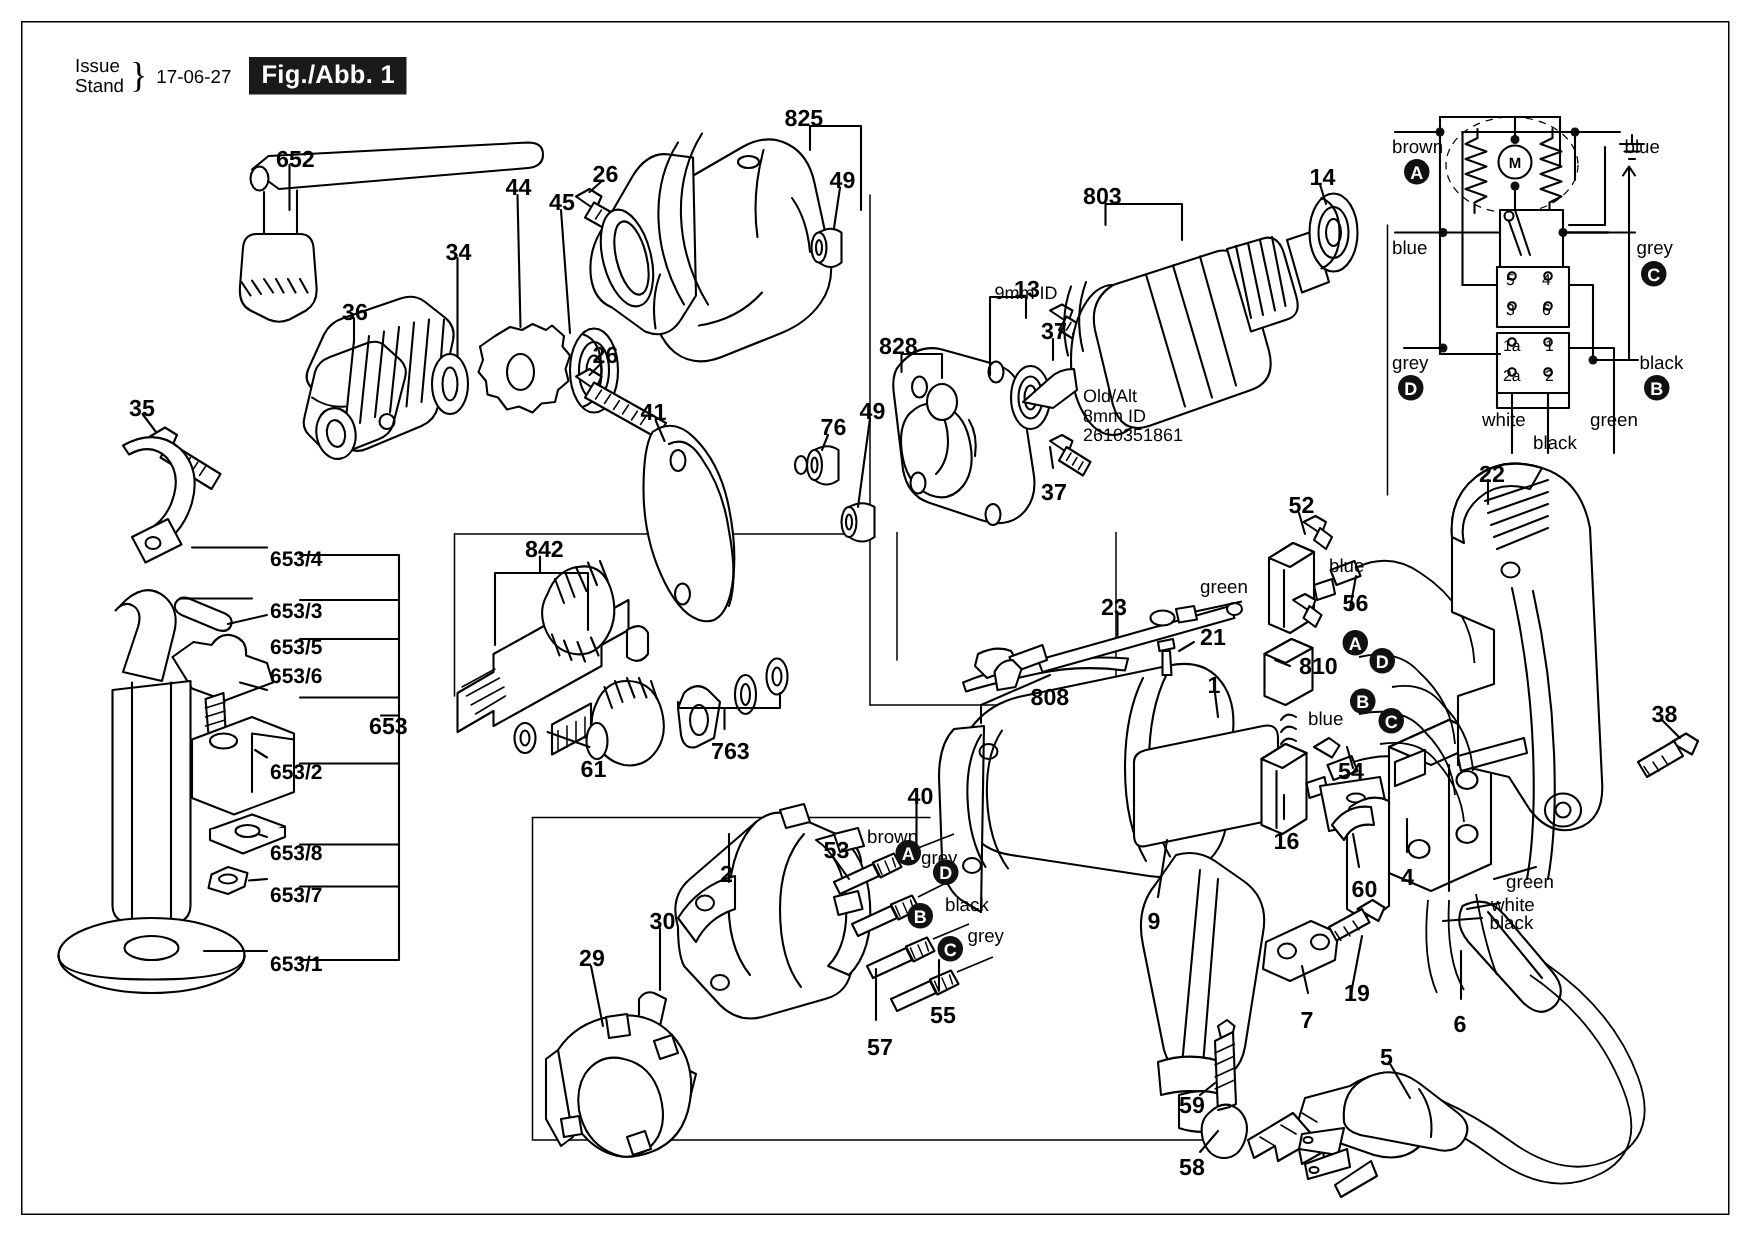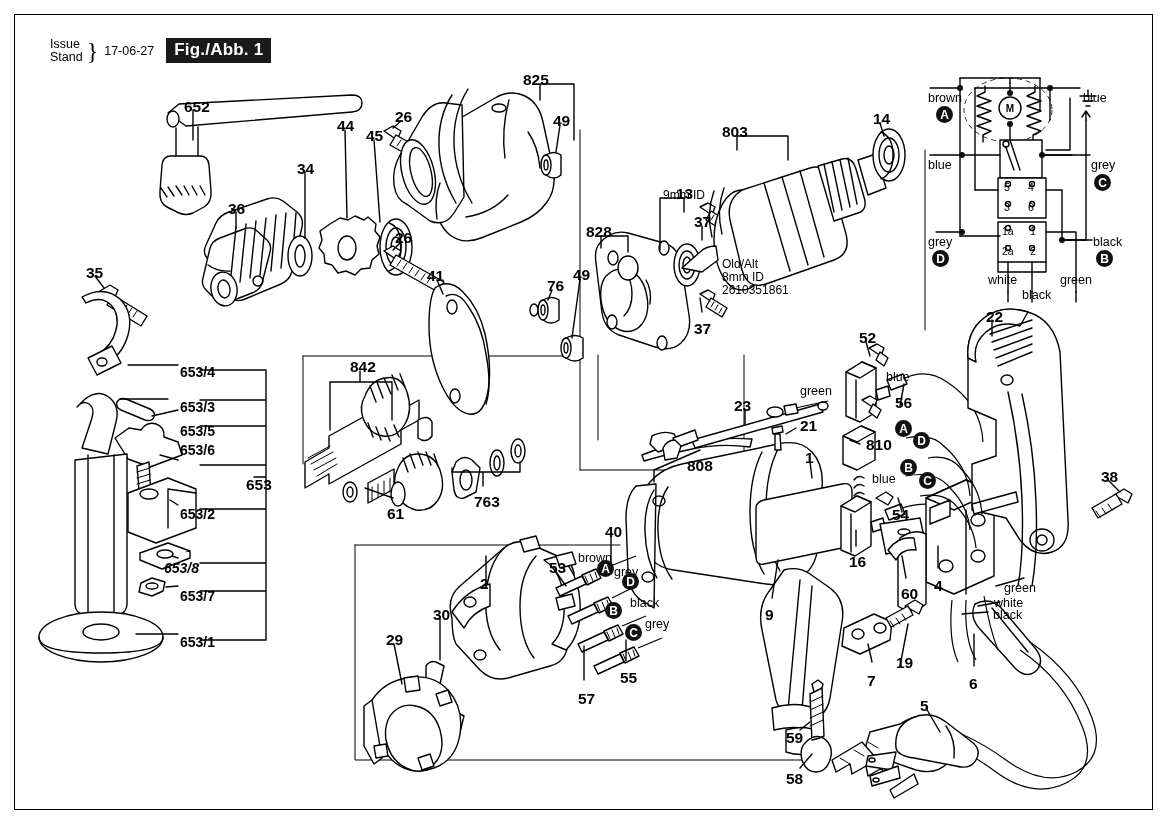--- a/index.html
+++ b/index.html
@@ -672,21 +672,21 @@
       <div class="lbl" style="left: 873px; top: 111px;">14</div>
       <div class="lbl" style="left: 350px; top: 359px;">842</div>
       <div class="lbl" style="left: 387px; top: 506px;">61</div>
       <div class="lbl" style="left: 474px; top: 494px;">763</div>
       <div class="lbl" style="left: 246px; top: 477px;">653</div>
       <div class="lbl sm" style="left: 180px; top: 365px;">653/4</div>
       <div class="lbl sm" style="left: 180px; top: 400px;">653/3</div>
       <div class="lbl sm" style="left: 180px; top: 424px;">653/5</div>
       <div class="lbl sm" style="left: 180px; top: 443px;">653/6</div>
       <div class="lbl sm" style="left: 180px; top: 507px;">653/2</div>
-      <div class="lbl sm" style="left: 164px; top: 561px; font-style: italic;">653/8</div>
+      <div class="lbl sm" style="left: 180px; top: 561px;">653/8</div>
       <div class="lbl sm" style="left: 180px; top: 589px;">653/7</div>
       <div class="lbl sm" style="left: 180px; top: 635px;">653/1</div>
       <div class="lbl" style="left: 734px; top: 398px;">23</div>
       <div class="lbl" style="left: 800px; top: 418px;">21</div>
       <div class="lbl" style="left: 642px; top: 458px; margin-left: 45px;">808</div>
       <div class="lbl" style="left: 805px; top: 450px;">1</div>
       <div class="lbl" style="left: 765px; top: 607px;">9</div>
       <div class="lbl" style="left: 859px; top: 330px;">52</div>
       <div class="lbl" style="left: 895px; top: 395px;">56</div>
       <div class="lbl" style="left: 866px; top: 437px;">810</div>

